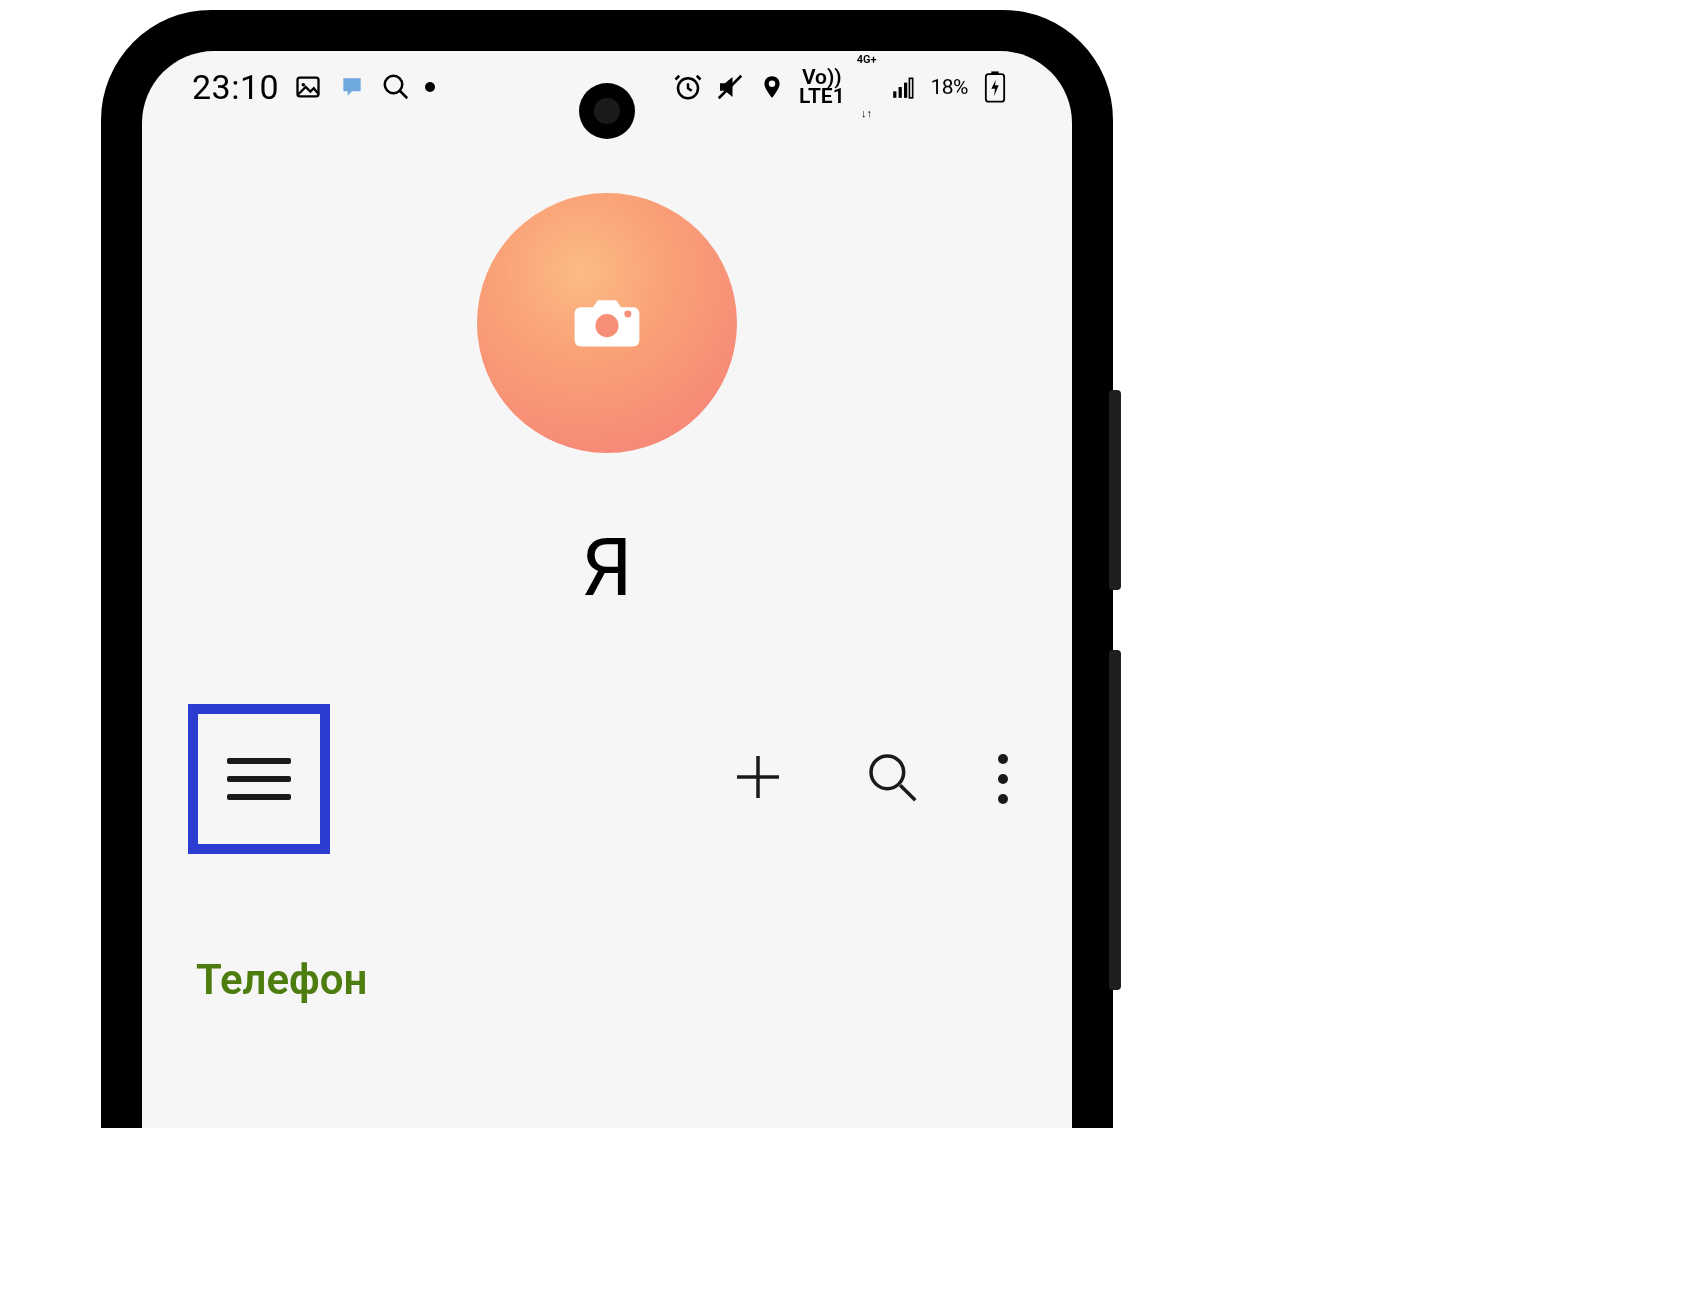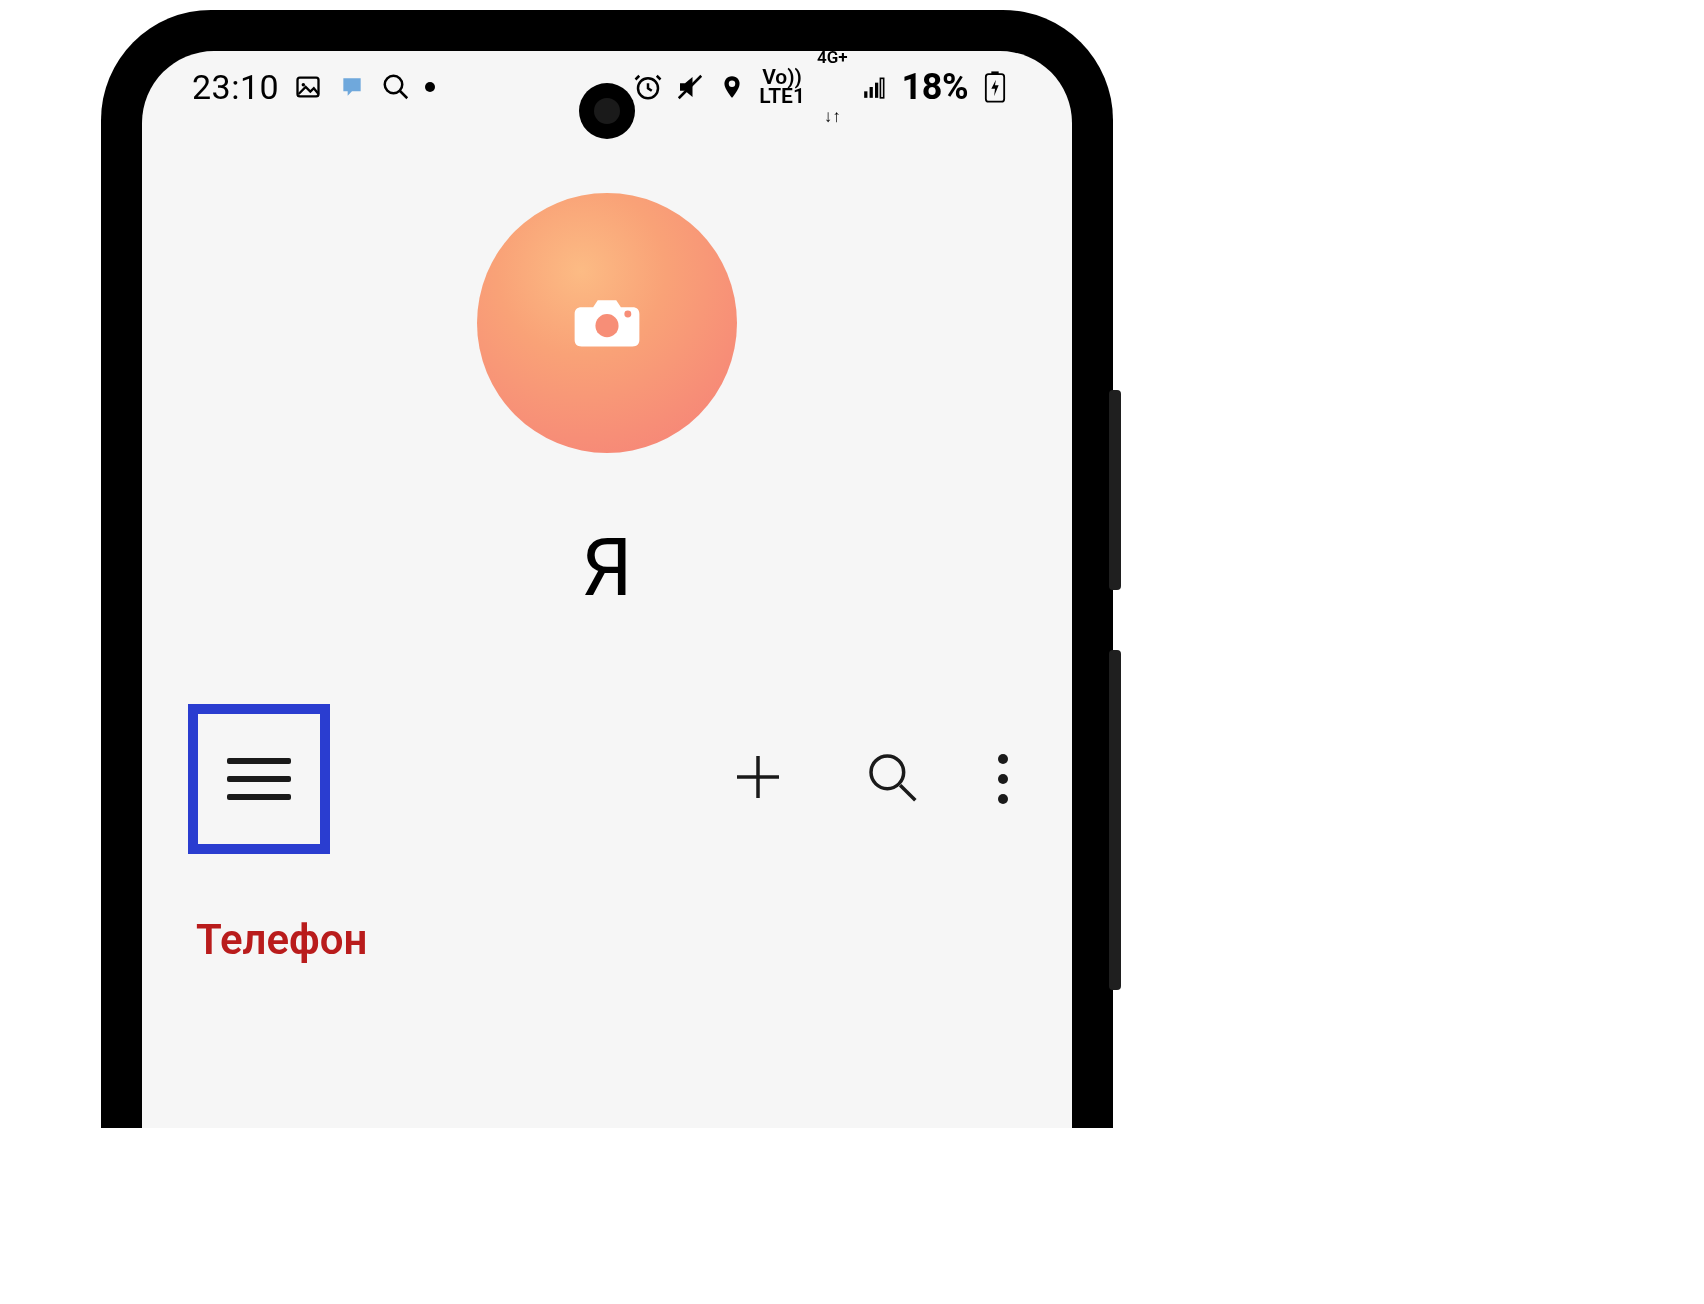--- a/index.html
+++ b/index.html
@@ -93,22 +93,22 @@
   }
   .status-left .time { font-size: 34px; letter-spacing: 0.5px; }
   .status-right {
     display: flex;
     align-items: center;
     gap: 12px;
   }
   .icon-small { width: 30px; height: 30px; display:inline-flex; align-items:center; justify-content:center; }
   .dot-small { width: 10px; height: 10px; background:#000; border-radius:50%; }
   .lte-stack { display:flex; flex-direction:column; align-items:center; line-height:0.9; font-size:21px; font-weight:600; }
-  .fourg-stack { display:flex; flex-direction:column; align-items:center; line-height:0.9; font-size:17px; font-weight:600;gap:44px; }
-  .battery-pct { font-size: 36px; letter-spacing: -0.5px; font-weight: bold; }
+  .fourg-stack { display:flex; flex-direction:column; align-items:center; line-height:0.9; font-size:11px; font-weight:600;gap:44px; }
+  .battery-pct { font-size: 21px; letter-spacing: -0.5px; }
 
   
   .content {
     position: absolute;
     top: 72px;
     left: 0;
     right: 0;
     bottom: 0;
   }
   .avatar-wrap {
@@ -177,25 +177,25 @@
     gap: 78px;
     padding-right: 18px;
   }
   .toolbar-actions .ticon svg { width: 56px; height: 56px; stroke:#1a1a1a; fill:none; stroke-width:3; }
   .dots-vert { display:flex; flex-direction:column; gap:10px; }
   .dots-vert span { width:10px; height:10px; background:#1a1a1a; border-radius:50%; }
 
   
   .list-header {
     position: absolute;
-    top: 792px;
+    top: 832px;
     left: 54px;
     font-size: 42px;
     font-weight: 600;
-    color: #b91c1c;
+    color: #4d7c0f;
   }
 </style>
 </head>
 <body>
 
 <div class="phone-outer">
   <div class="side-button b1"></div>
   <div class="side-button b2"></div>
   <div class="phone-inner">
     <div class="camera-cutout">

